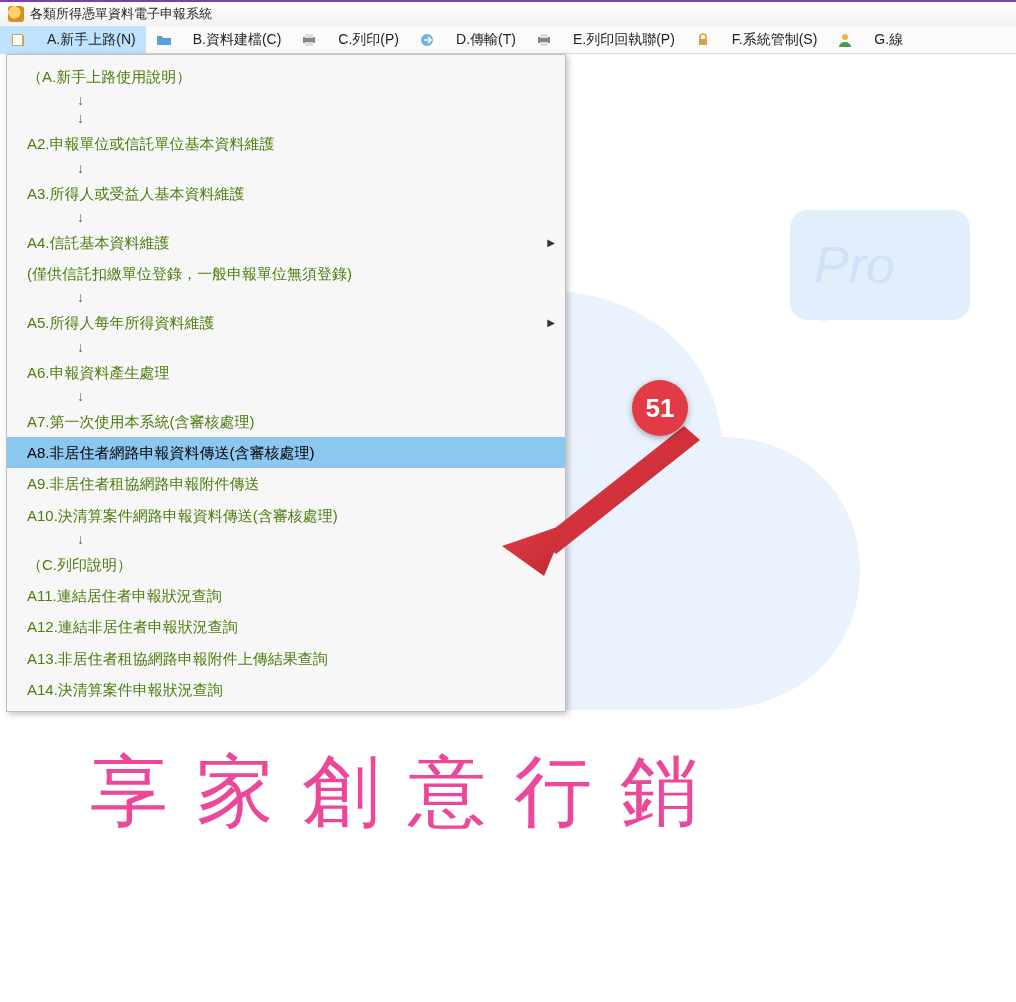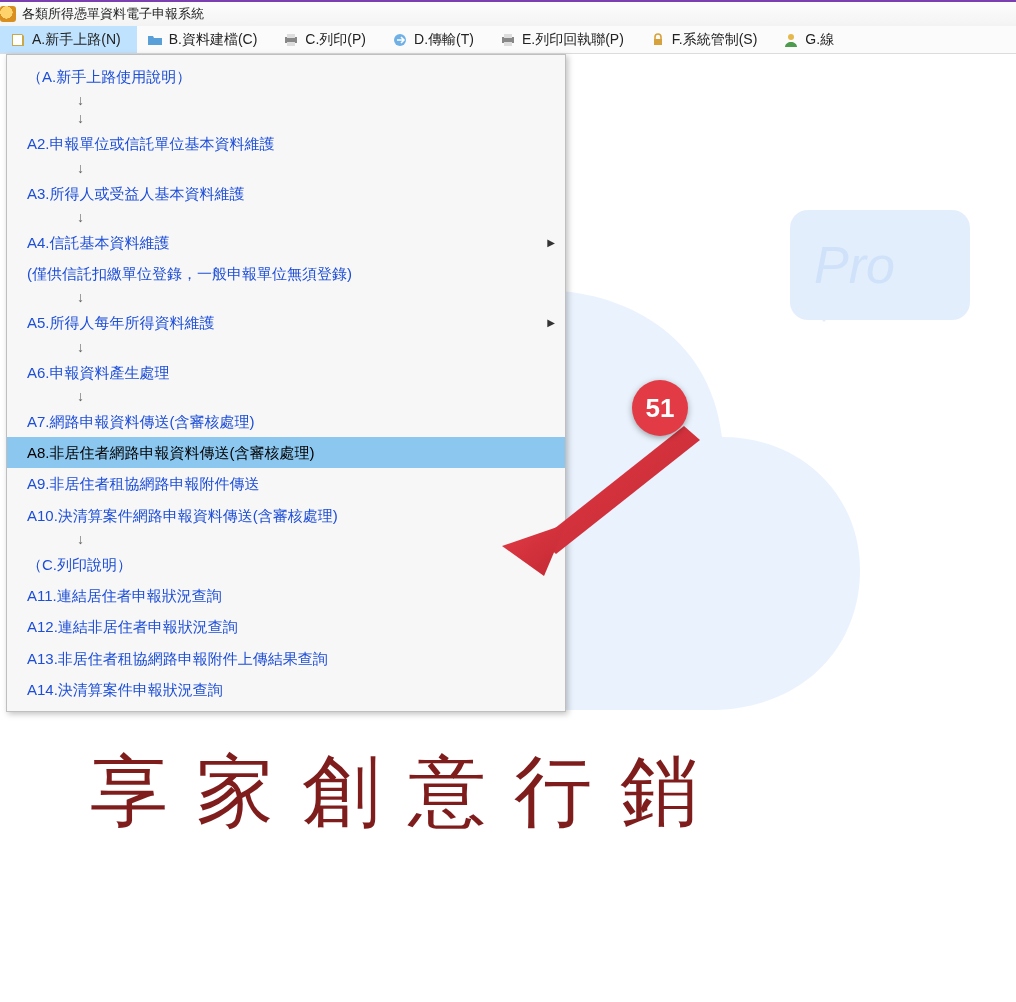--- a/index.html
+++ b/index.html
@@ -11,21 +11,21 @@
       background: #fff;
       position: relative;
       overflow: hidden;
     }
     .titlebar {
       height: 26px;
       background: linear-gradient(#fdfdfd,#f3f3f3);
       border-top: 2px solid #7b3fb0;
       display: flex;
       align-items: center;
-      padding-left: 0;
+      padding-left: 8px;
       font-size: 13px;
       color: #222;
     }
     .titlebar .app-icon {
       width: 16px; height: 16px;
       margin-right: 6px;
       background: radial-gradient(circle at 40% 40%, #ffd36b 45%, #d98f1f 46%);
       border-radius: 3px;
       position: relative;
     }
@@ -33,24 +33,24 @@
       height: 28px;
       background: #fbfbfb;
       border-bottom: 1px solid #dcdcdc;
       display: flex;
       align-items: stretch;
       font-size: 14px;
     }
     .menu-item {
       display: flex;
       align-items: center;
-      padding: 0 16px 0 10px;
+      padding: 0 10px 0 10px;
       color: #222;
       white-space: nowrap;
-      gap: 6px;
+      gap: 21px;
     }
     .menu-item.active {
       background: #bfe3ff;
     }
     .menu-icon {
       width: 16px; height: 16px;
       display: inline-flex; align-items: center; justify-content: center;
     }
     .dropdown {
       position: absolute;
@@ -61,21 +61,21 @@
       border: 1px solid #bfbfbf;
       box-shadow: 2px 2px 6px rgba(0,0,0,.25);
       padding: 6px 0;
       z-index: 20;
     }
     .d-item {
       padding: 4px 20px 4px 20px;
       min-height: 22px;
       display: flex;
       align-items: center;
-      color: #1d4ed8;
+      color: #4d7c0f;
       font-size: 15px;
       line-height: 1.55;
       position: relative;
     }
     .d-item.wrap {
       display: block;
       padding-top: 2px; padding-bottom: 2px;
     }
     .d-item .indent { display:block; padding-left: 28px; }
     .d-item.selected {
@@ -133,21 +133,21 @@
       font-style: italic;
       line-height:110px;
       padding-left:24px;
       font-family: "Segoe UI", sans-serif;
     }
     .wm-text {
       position: absolute;
       left: 40px; top: 600px;
       font-size: 78px;
       letter-spacing: 28px;
-      color: #7f1d1d;
+      color: #ec4899;
       font-weight: 500;
       white-space: nowrap;
     }
     
     .annot-badge {
       position: absolute;
       left: 632px; top: 380px;
       width: 56px; height: 56px;
       background: #e23b46;
       border-radius: 50%;
@@ -274,21 +274,21 @@
     <div class="arrow-down">↓</div>
     <div class="d-item has-sub">
       <span>A5.所得人每年所得資料維護</span>
     </div>
     <div class="arrow-down">↓</div>
     <div class="d-item">
       <span>A6.申報資料產生處理</span>
     </div>
     <div class="arrow-down">↓</div>
     <div class="d-item">
-      <span>A7.網路申報資料傳送(含審核處理)</span>
+      <span>A7.第一次使用本系統(含審核處理)</span>
     </div>
     <div class="d-item selected">
       <span>A8.非居住者網路申報資料傳送(含審核處理)</span>
     </div>
     <div class="d-item">
       <span>A9.非居住者租協網路申報附件傳送</span>
     </div>
     <div class="d-item">
       <span>A10.決清算案件網路申報資料傳送(含審核處理)</span>
     </div>

